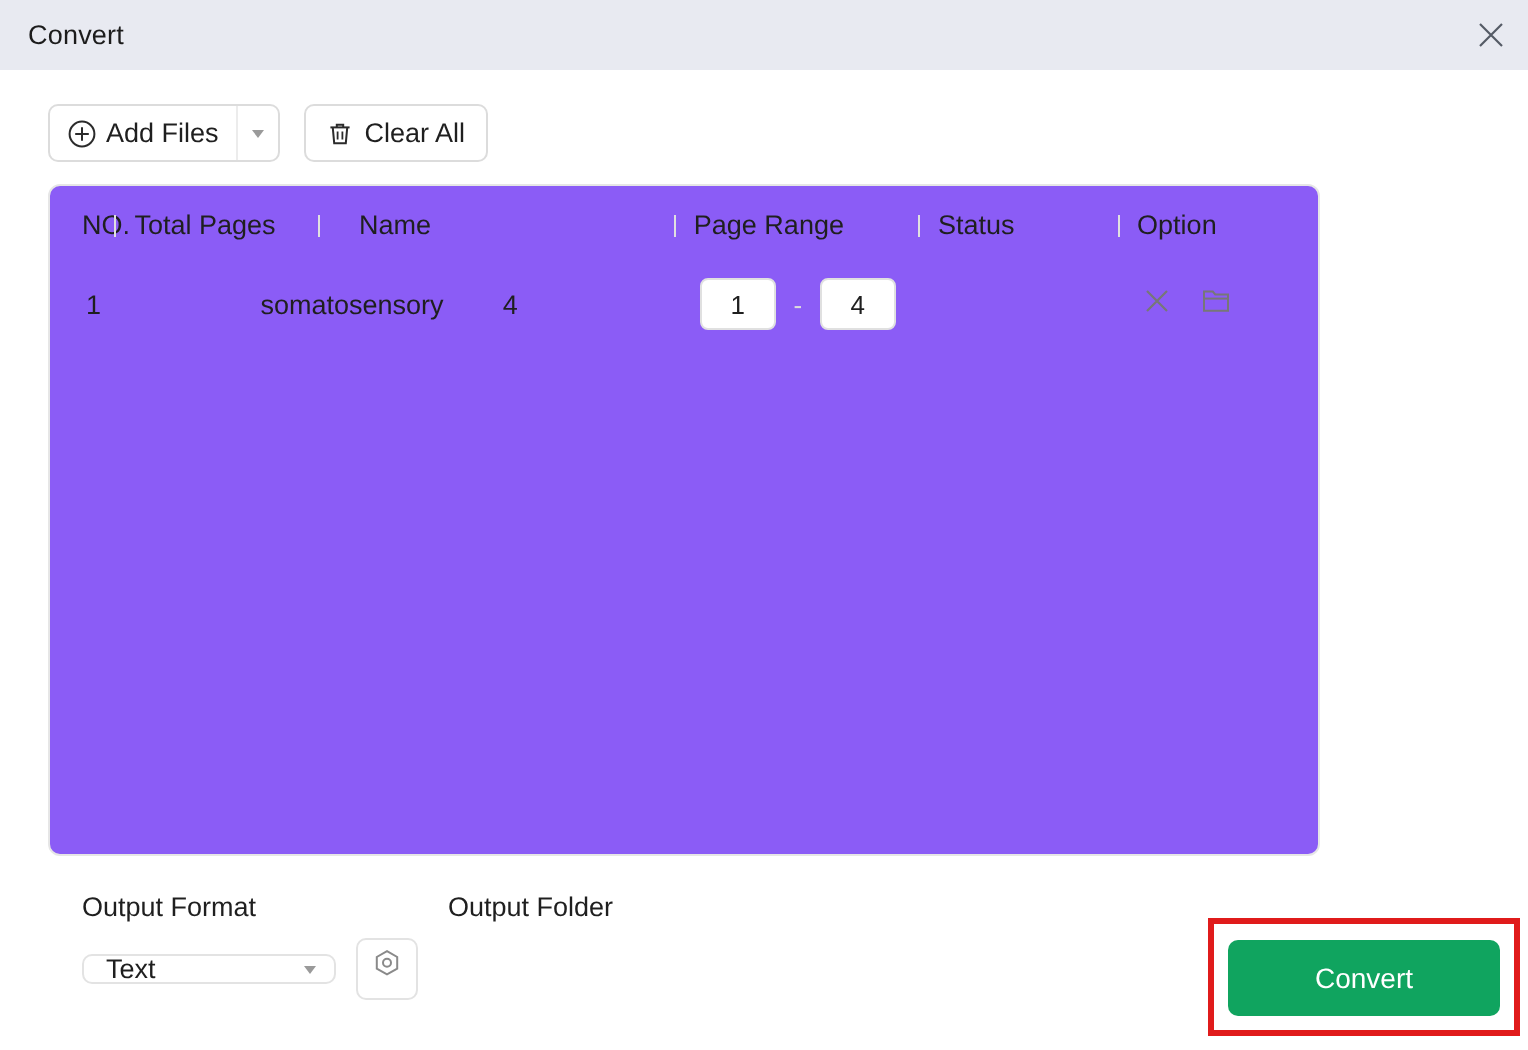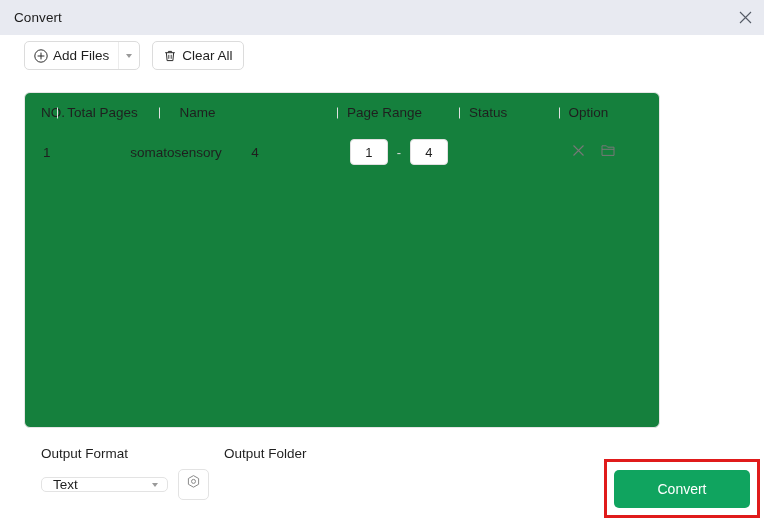--- a/index.html
+++ b/index.html
@@ -43,21 +43,21 @@
     justify-content: center;
     cursor: pointer;
   }
   .titlebar-close svg { display: block; }
 
   
   .toolbar {
     display: flex;
     align-items: flex-end;
     gap: 12px;
-    padding: 6px 0 0 24px;
+    padding: 17px 0 0 24px;
   }
   .btn {
     height: 29px;
     border: 1px solid #dcdcdc;
     border-radius: 5px;
     background: #ffffff;
     display: flex;
     align-items: center;
     font-size: 13.5px;
     color: #1f1f1f;
@@ -90,21 +90,21 @@
 
   
   .panel {
     position: absolute;
     left: 24px;
     top: 92px;
     width: 636px;
     height: 336px;
     border: 1px solid #e6e6e6;
     border-radius: 6px;
-    background: #15803d;
+    background: #8b5cf6;
     overflow: hidden;
   }
   .table-head {
     display: flex;
     align-items: center;
     height: 37px;
     font-size: 13.5px;
     color: #1f1f1f;
     position: relative;
     padding-top: 2px;

